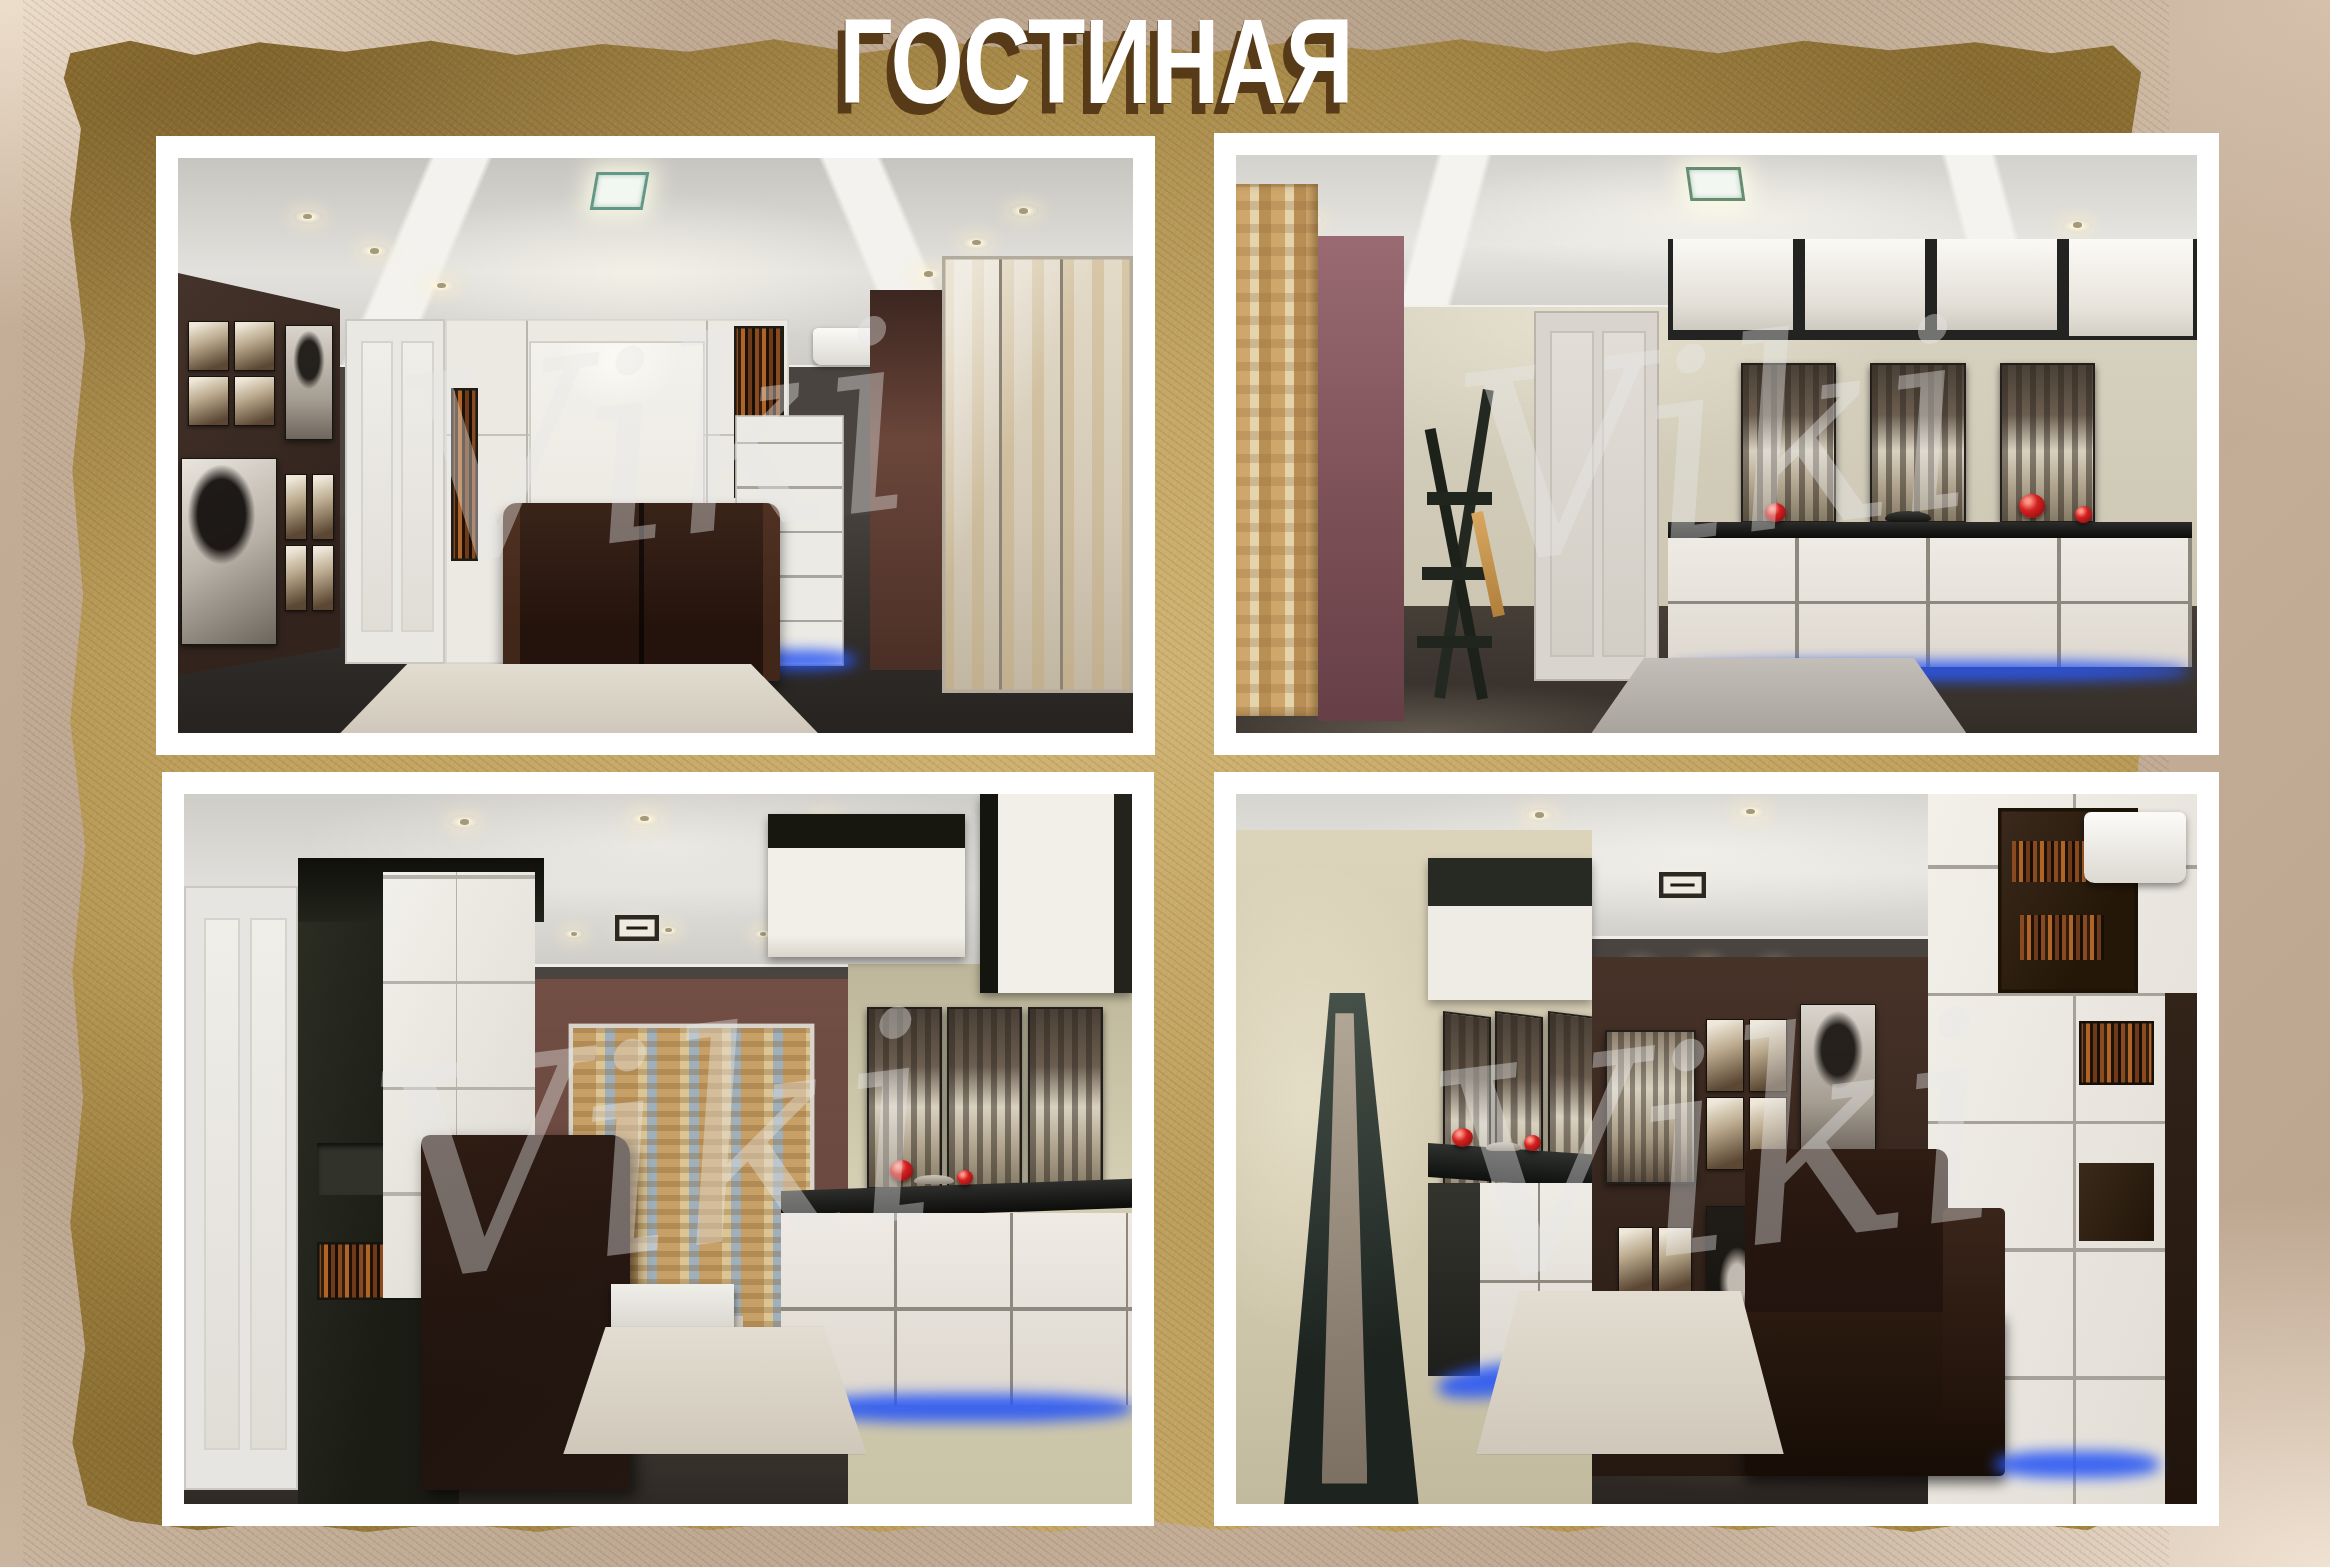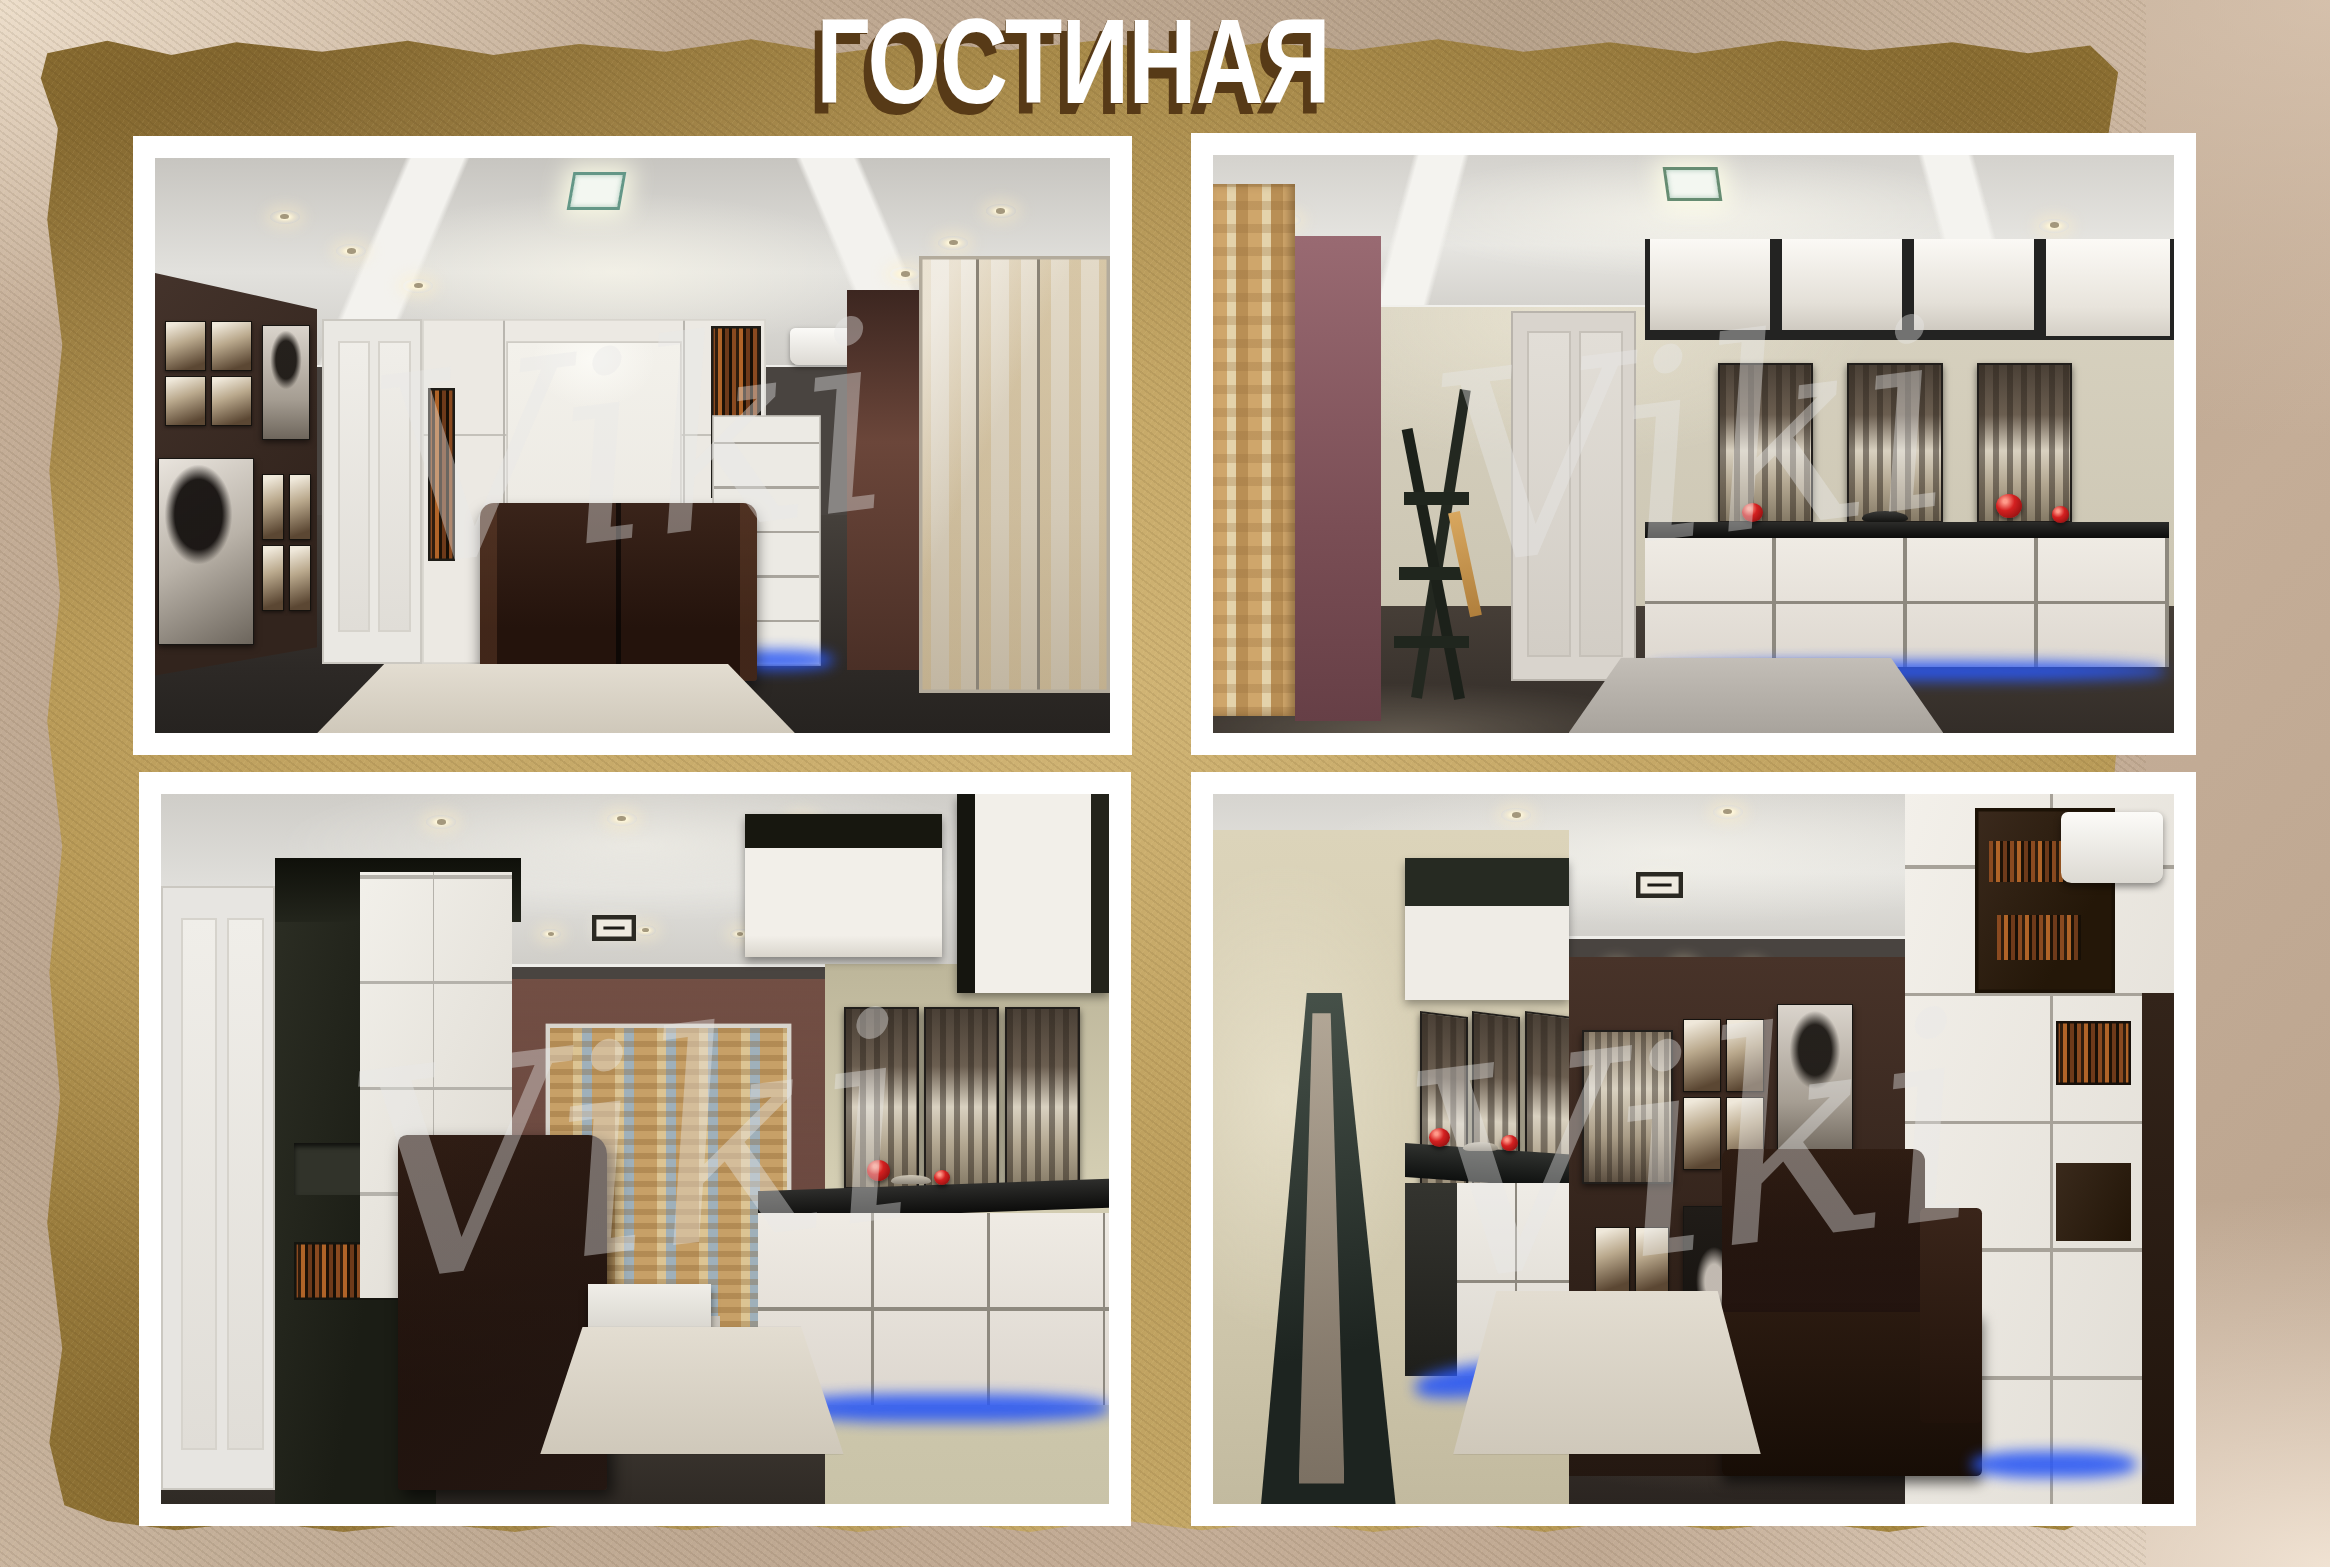--- a/index.html
+++ b/index.html
@@ -6,21 +6,21 @@
   body{
     width:2330px;height:1568px;overflow:hidden;
     font-family:"Liberation Sans",sans-serif;
     background:
       radial-gradient(42% 30% at 0% 0%, rgba(243,230,212,.85), rgba(0,0,0,0) 70%),
       radial-gradient(45% 34% at 100% 100%, rgba(246,233,218,.9), rgba(0,0,0,0) 70%),
       radial-gradient(50% 40% at 100% 0%, rgba(228,208,188,.6), rgba(0,0,0,0) 70%),
       radial-gradient(50% 40% at 0% 100%, rgba(214,194,172,.6), rgba(0,0,0,0) 70%),
       linear-gradient(135deg,#c8b19b,#b5a08a 45%,#c4ad97 70%,#baa38d);
   }
-  .stage{position:relative;width:2146px;height:1568px;}
+  .stage{position:relative;width:2146px;height:1568px;margin-left:23px;}
 
   
   .parchment{
     position:absolute;inset:0;
     clip-path:polygon(
       2.2% 3.4%, 5% 2.6%, 8% 3.5%, 11% 2.7%, 15% 3.3%, 19% 2.6%, 23% 3.5%, 27% 2.8%,
       31% 3.3%, 35% 2.5%, 39% 3.4%, 43% 2.7%, 47% 3.2%, 51% 2.6%, 55% 3.4%, 59% 2.7%,
       63% 3.2%, 67% 2.5%, 71% 3.3%, 75% 2.7%, 79% 3.4%, 83% 2.6%, 87% 3.2%, 91% 2.7%,
       94.5% 3.4%, 97.4% 2.9%, 98.7% 4.6%, 98.2% 9%, 98.8% 15%, 98.3% 21%, 98.9% 29%,
       98.4% 37%, 98.8% 45%, 98.3% 53%, 98.9% 61%, 98.4% 69%, 98.8% 77%, 98.3% 85%,

